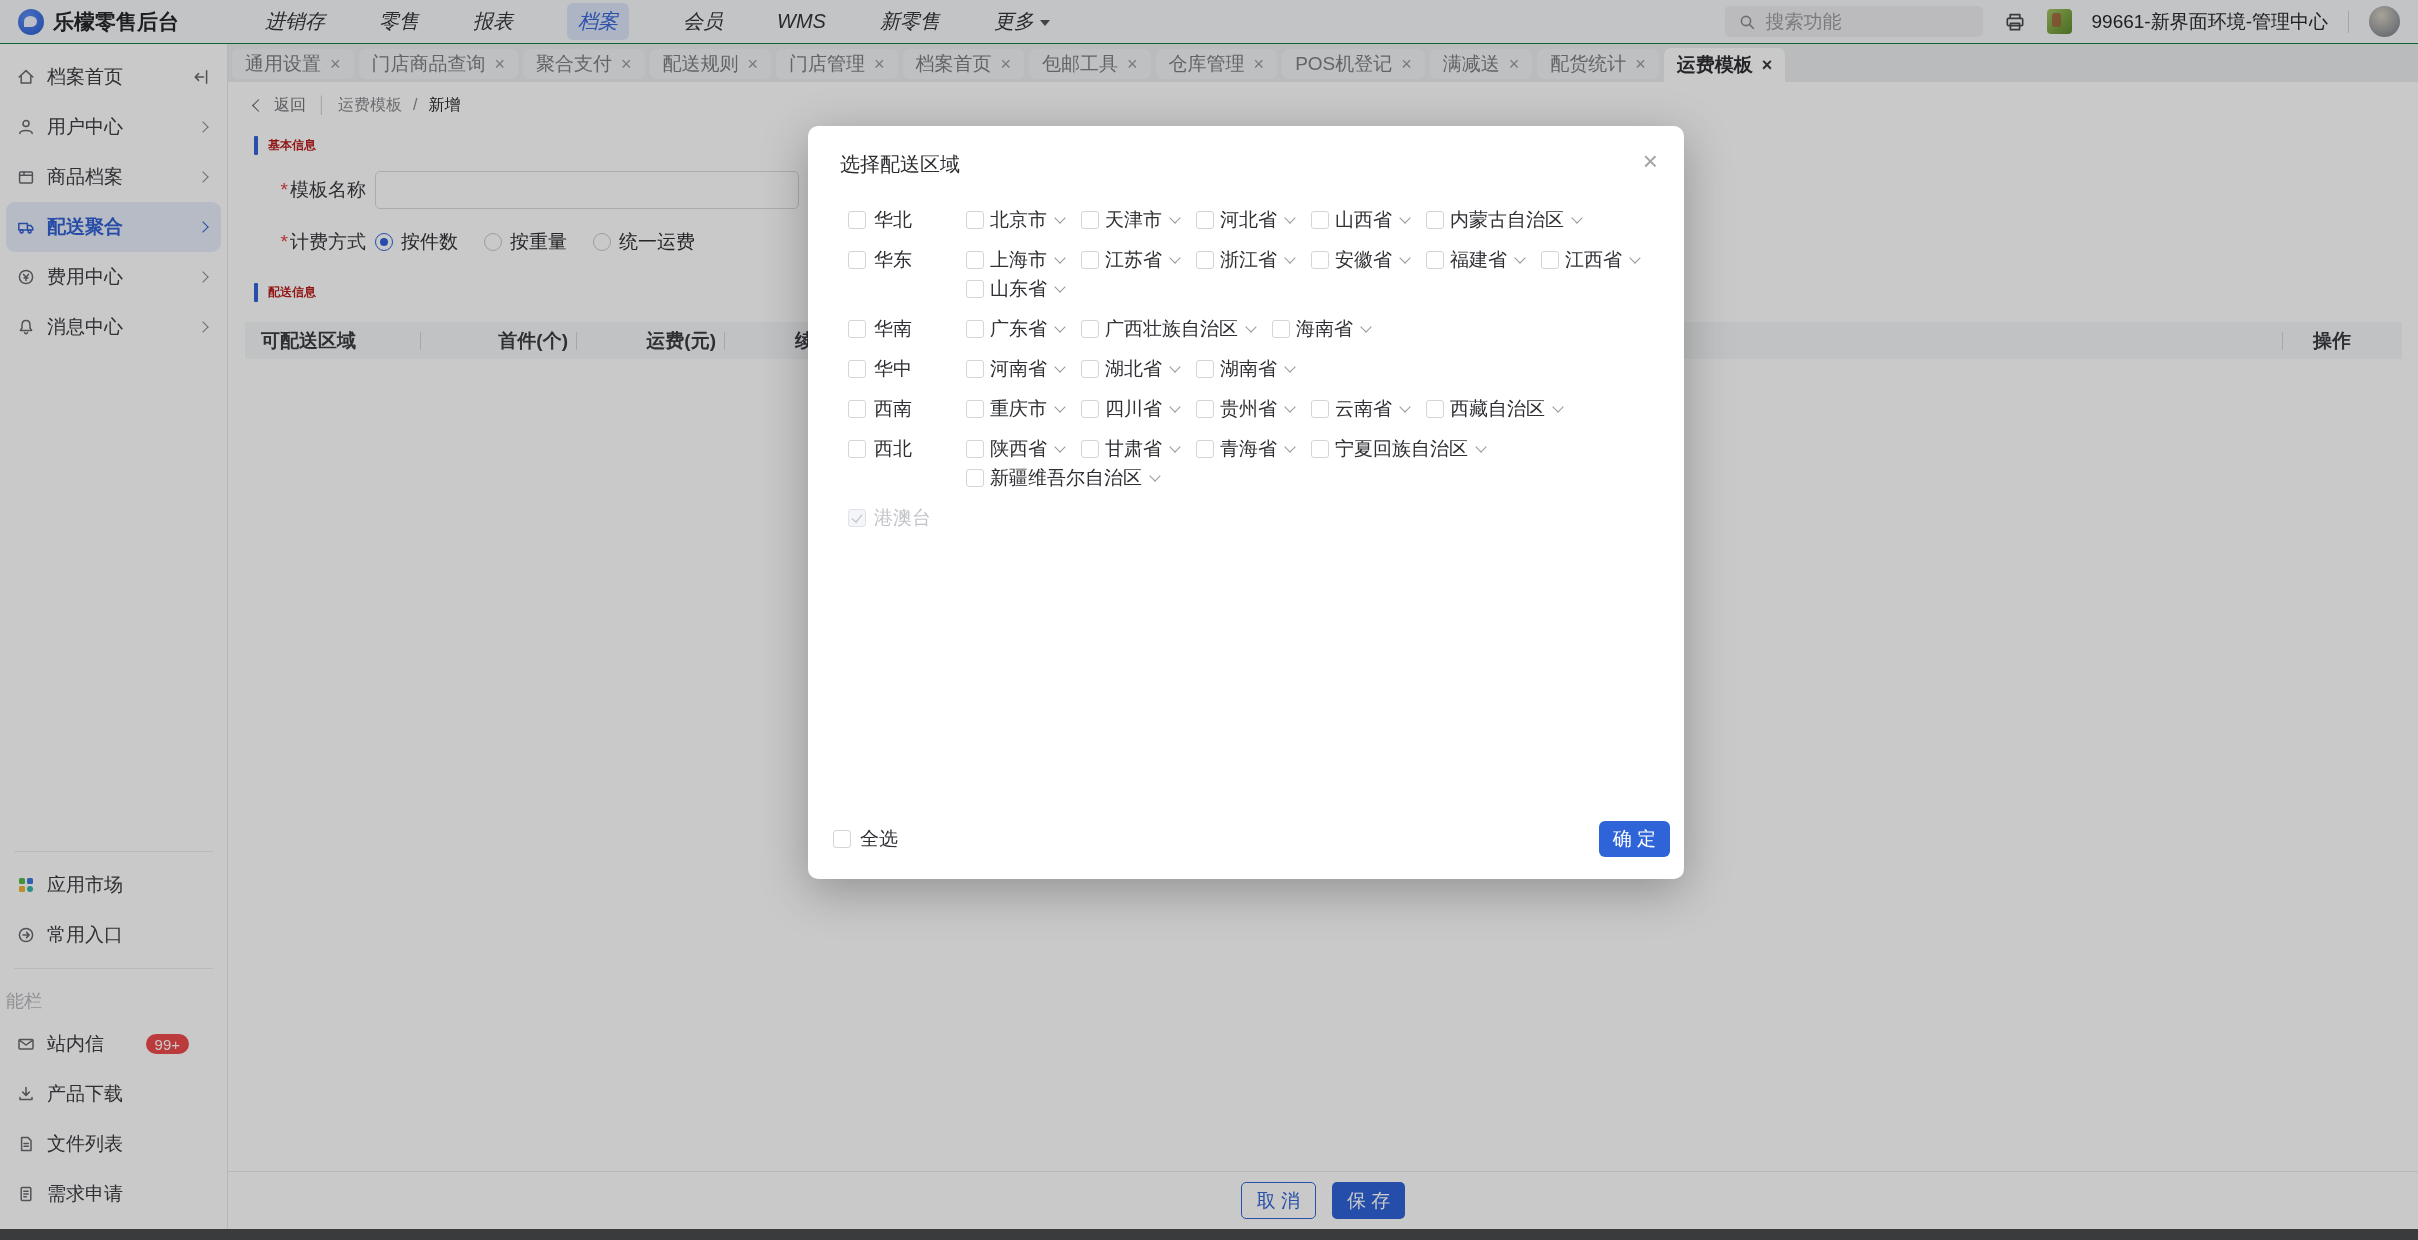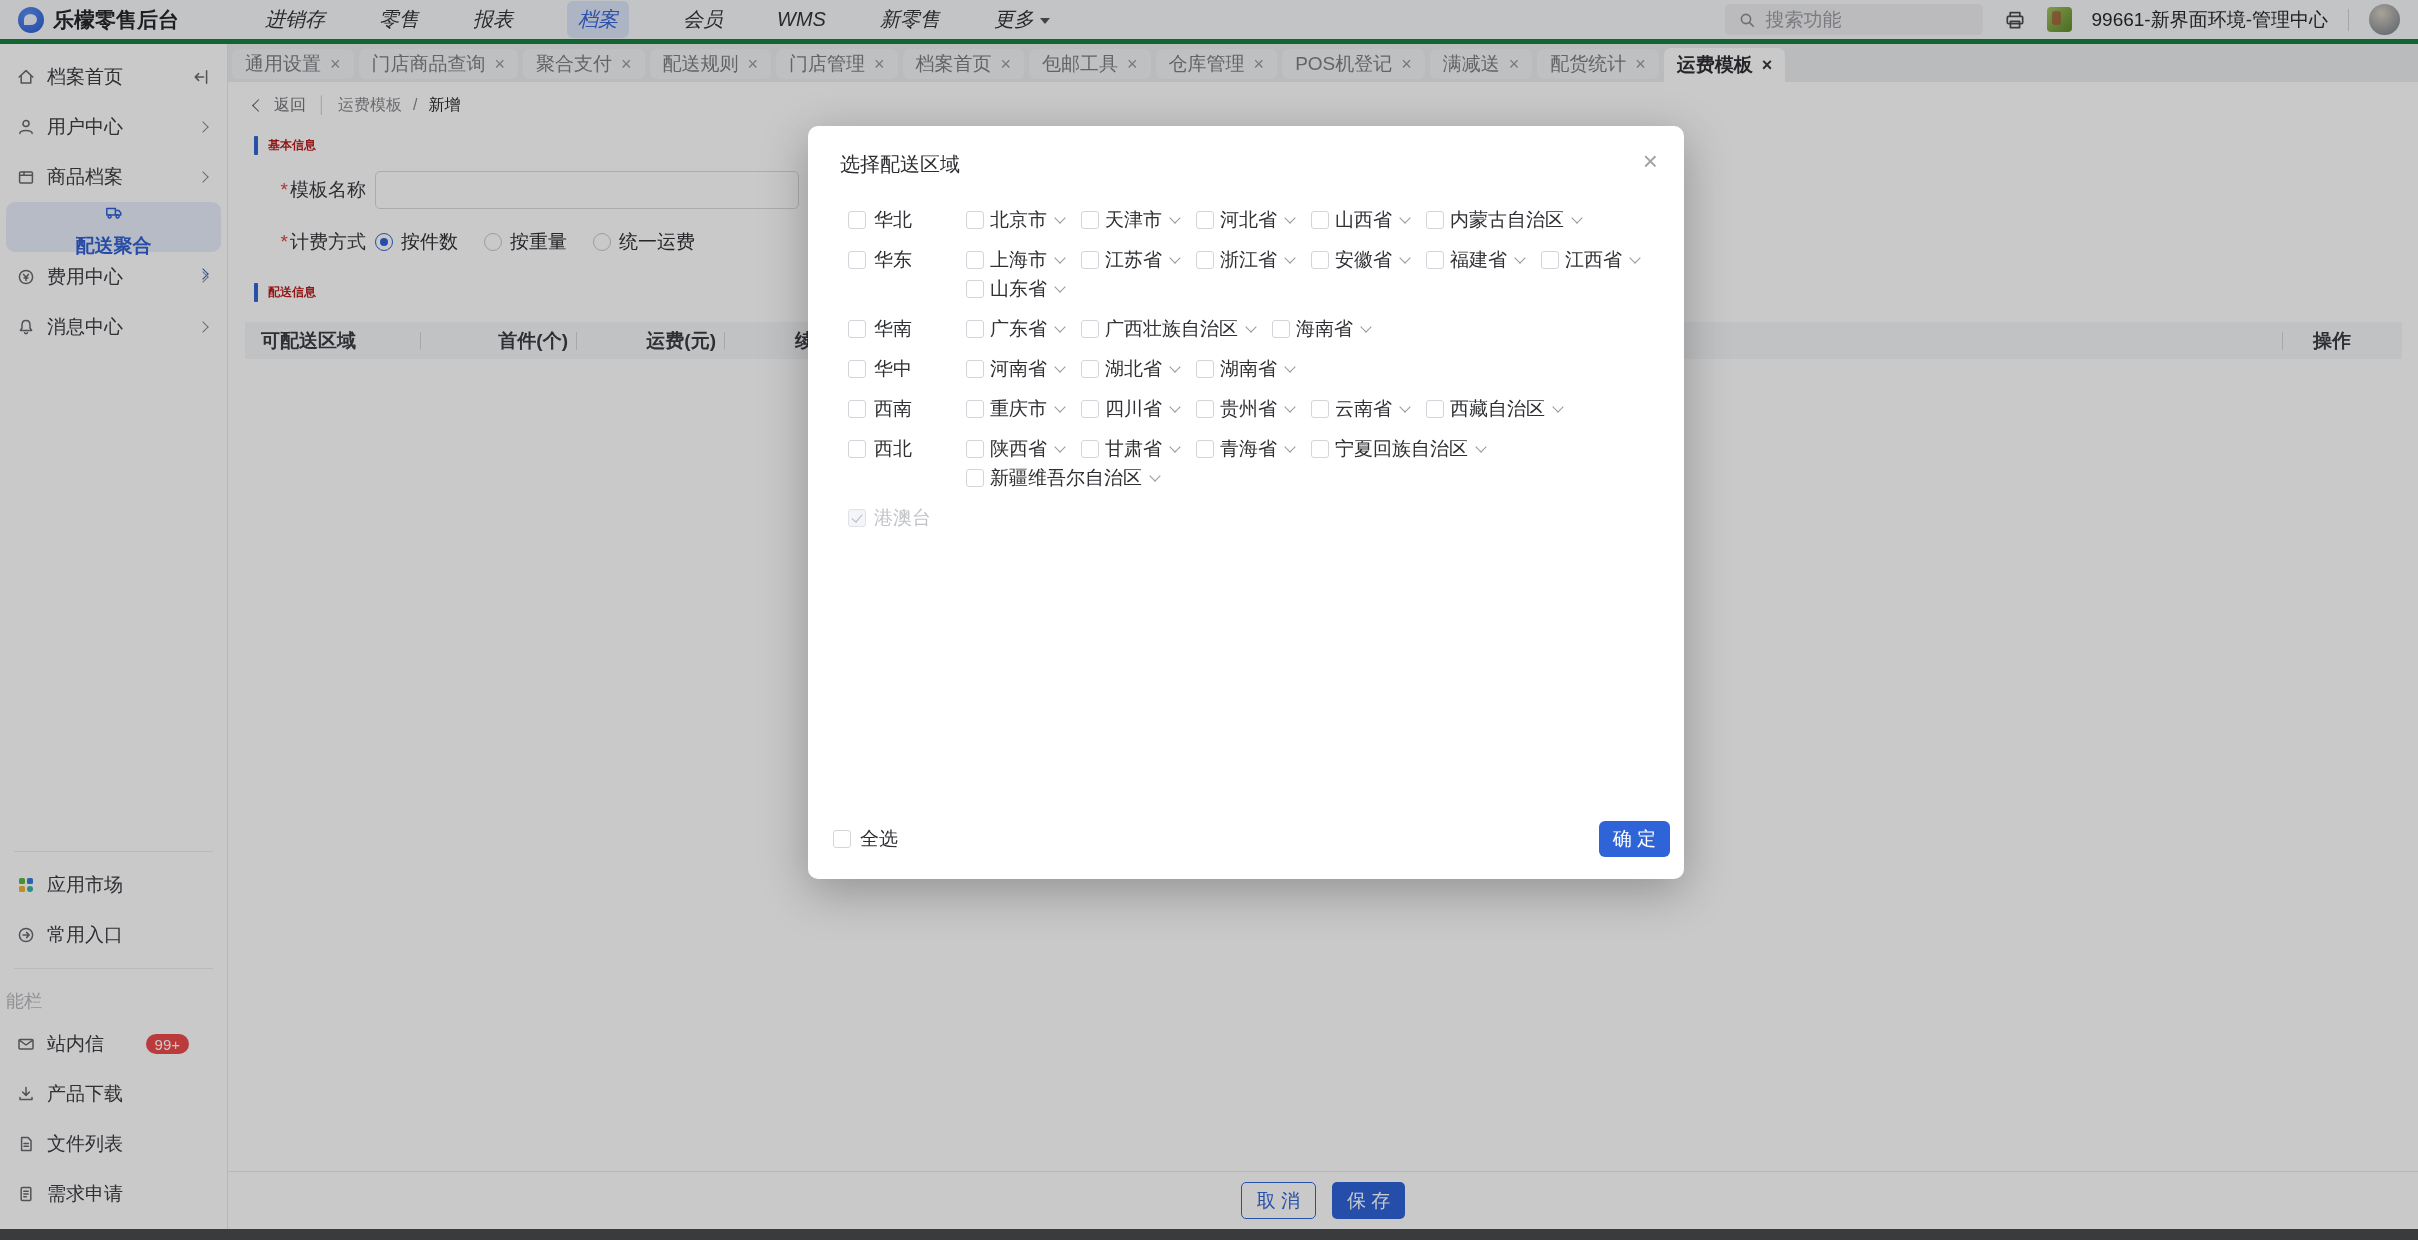--- a/index.html
+++ b/index.html
@@ -4,21 +4,21 @@
 <style>
   * { box-sizing: border-box; margin: 0; padding: 0; }
   html,body { width:2418px; height:1240px; }
   body {
     font-family: "Liberation Sans", "DejaVu Sans", sans-serif;
     color:#2e2f33; background:#fff; position:relative; overflow:hidden;
   }
   .app { position:absolute; inset:0; display:flex; flex-direction:column; }
 
   
-  .topbar { height:44px; flex:none; background:#f8f9fa; border-bottom:5px solid #15803d;
+  .topbar { height:44px; flex:none; background:#f8f9fa; border-bottom:1px solid #15803d;
             display:flex; align-items:center; padding:12px 18px; }
   .logo { display:flex; align-items:center; gap:9px; }
   .logo-icon { width:26px; height:26px; border-radius:50%;
                background:radial-gradient(circle at 35% 30%, #5b8cf0, #2a5fd4); position:relative; }
   .logo-icon::after { content:""; position:absolute; left:6px; top:7px; width:13px; height:11px;
                border-radius:50% 50% 50% 0; background:rgba(255,255,255,.9); }
   .logo-text { font-size:21px; font-weight:bold; color:#27282c; }
   .nav { display:flex; align-items:center; gap:54px; margin-left:86px; font-size:20px; color:#35363a; }
   .nav-item { display:flex; align-items:center; gap:6px; white-space:nowrap;font-style:italic; }
   .nav-item.active { background:#dce6fa; color:#3a68d8; padding:5px 11px; border-radius:6px; }
@@ -42,21 +42,21 @@
 
   .sidebar { width:228px; flex:none; background:#fff; border-right:1px solid #e8e9eb;
              display:flex; flex-direction:column; padding:8px 0 10px; }
   .side-item { height:50px; flex:none; display:flex; align-items:center; gap:11px;
                padding:0 16px 0 16px; font-size:19px; color:#3c3d42; }
   .side-item svg { flex:none; color:#696a6f; }
   .side-label { white-space:nowrap; }
   .chev-r { width:8px; height:8px; border-right:1.6px solid #8c8d92; border-bottom:1.6px solid #8c8d92;
             transform:rotate(-45deg); margin-left:auto; margin-right:4px; flex:none; }
   .side-item.active { background:#e7edfb; border-radius:9px; margin:0 6px; padding:0 10px;
-                      color:#3161d3; font-weight:bold;flex-direction:column; }
+                      color:#3161d3; font-weight:bold; }
   .side-item.active svg { color:#3161d3; }
   .side-item.active .chev-r { border-color:#3161d3; }
   .side-spacer { flex:1; }
   .side-div { height:1px; background:#ececee; margin:8px 14px; flex:none; }
   .group-label { font-size:18px; color:#b8b9be; padding:12px 0 6px 6px; flex:none; }
   .badge { margin-left:auto; margin-right:22px; background:#ee4a4d; color:#fff; font-size:15px;
            border-radius:11px; padding:2.5px 9px; line-height:1; }
 
   .main { flex:1; display:flex; flex-direction:column; min-width:0; background:#eceef0; }
   .tabstrip { height:38px; flex:none; display:flex; align-items:flex-end; gap:5px;

